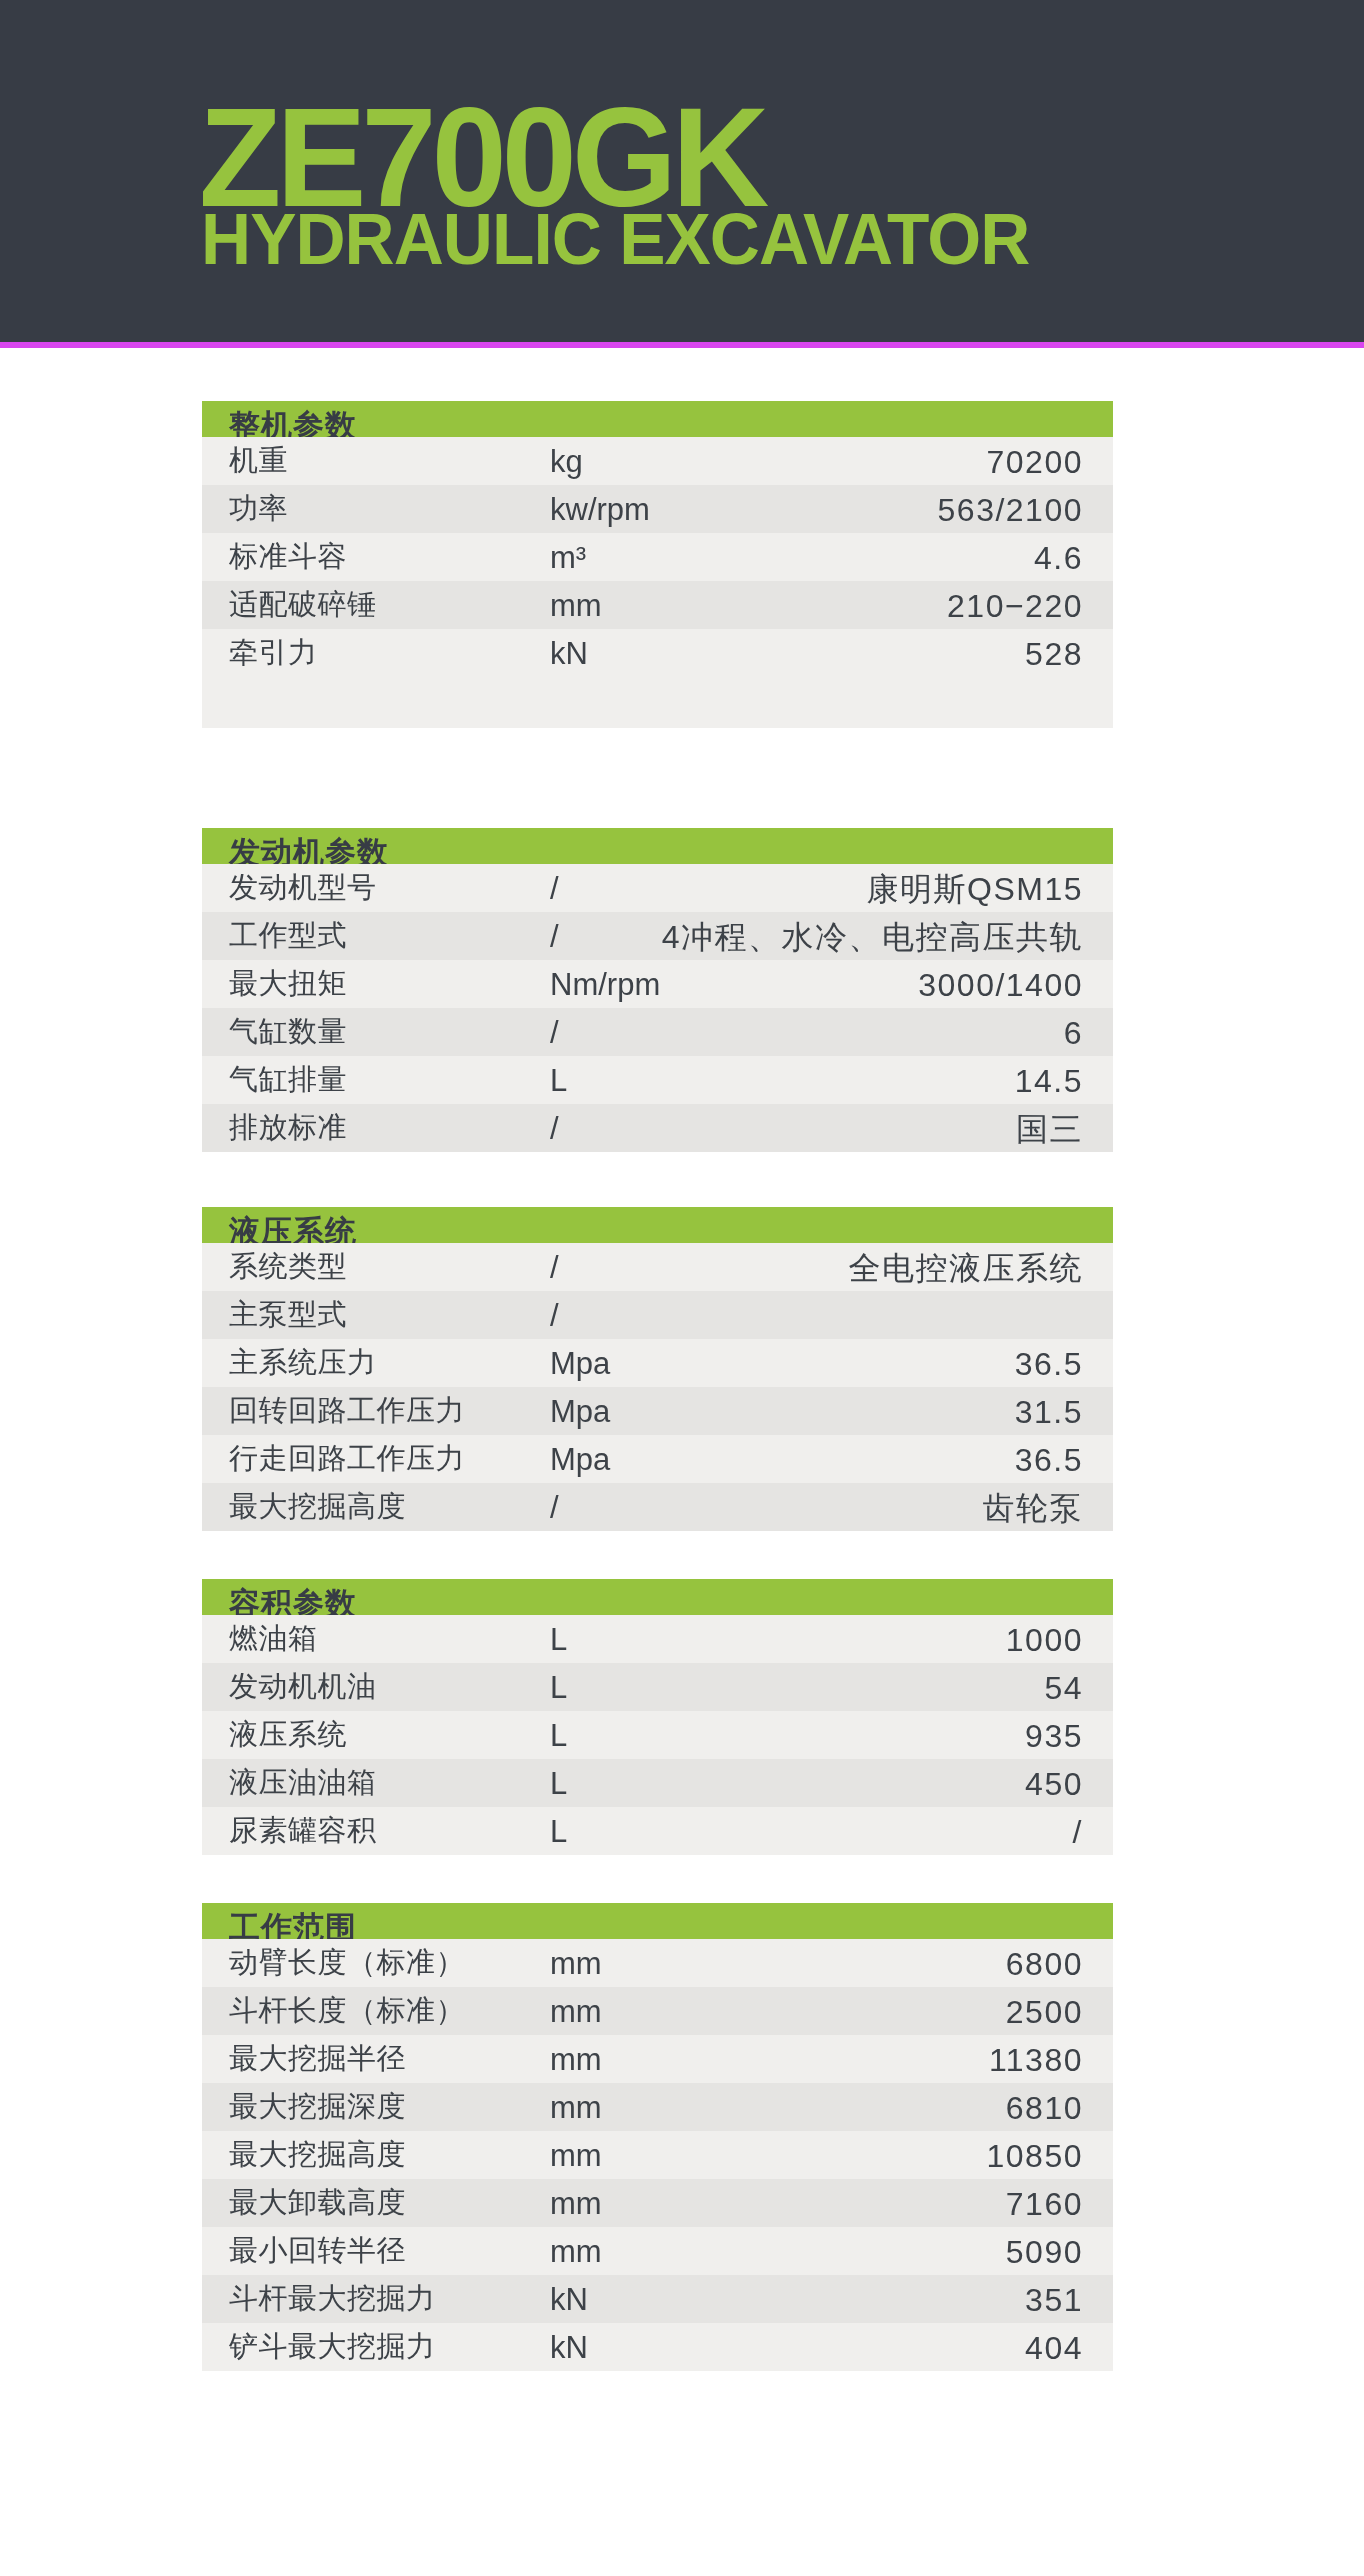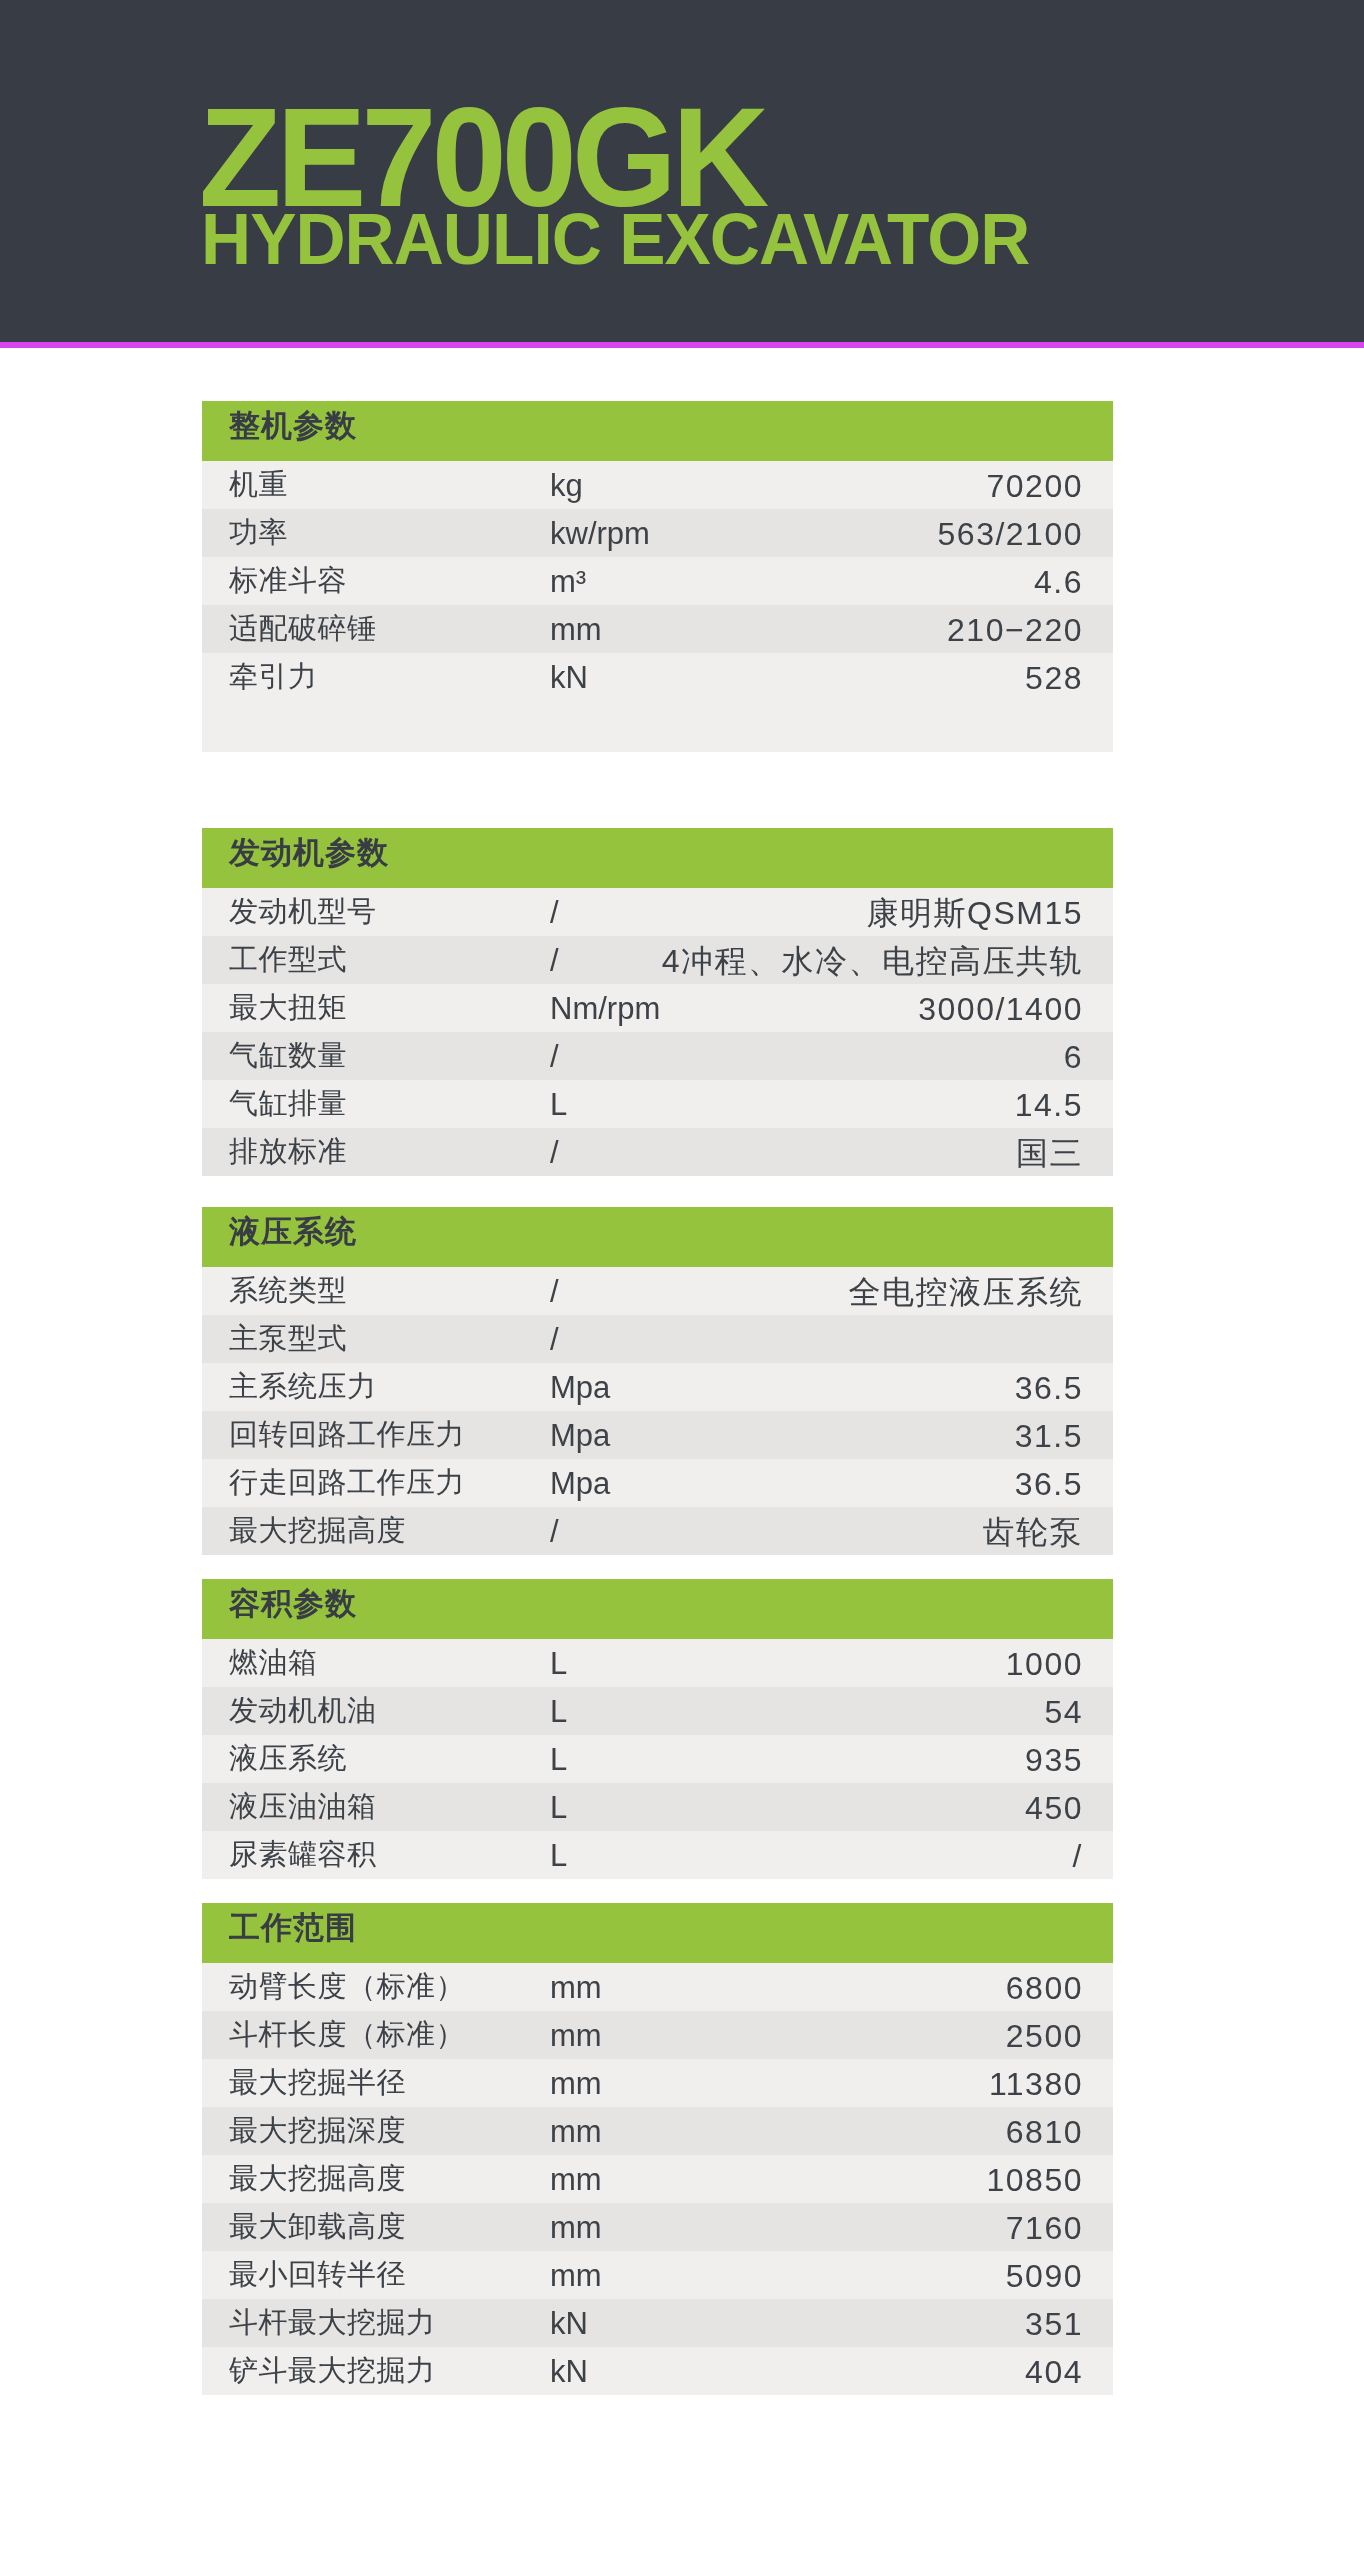--- a/index.html
+++ b/index.html
@@ -37,21 +37,21 @@
     position:absolute;left:201px;top:202px;
     font-size:73px;font-weight:bold;line-height:1;
     letter-spacing:-1px;color:var(--green);
     transform:scaleX(0.95);transform-origin:left top;
     white-space:nowrap;
   }
 
   
   .spec{position:absolute;left:202px;width:911px;}
   .bar{
-    height:60px;background:var(--green);
+    height:36px;background:var(--green);
     position:relative;
   }
   .bar .t{
     position:absolute;left:27px;top:0;line-height:50px;
     font-size:31px;font-weight:bold;color:var(--dark);
     letter-spacing:1px;
   }
   .row{position:relative;height:48px;}
   .row.light{background:var(--row-light);text-align:center;}
   .row.dark{background:var(--row-dark);}

